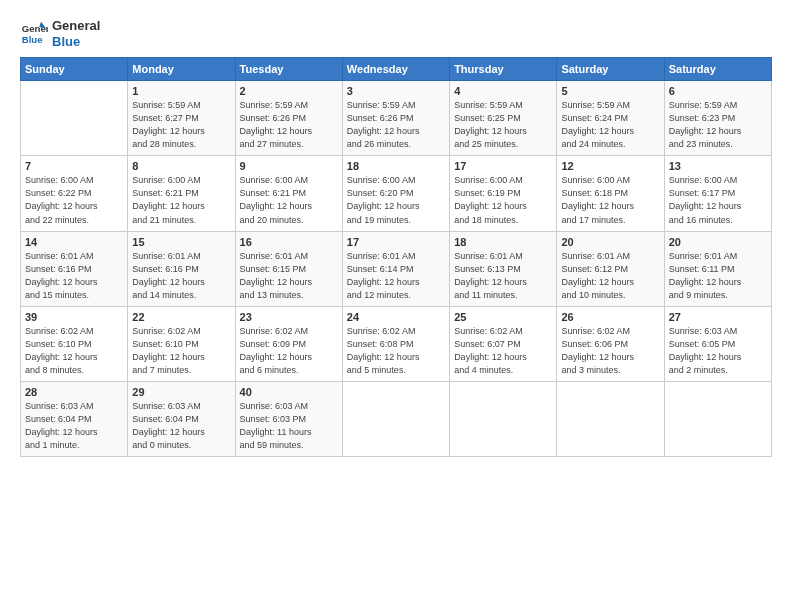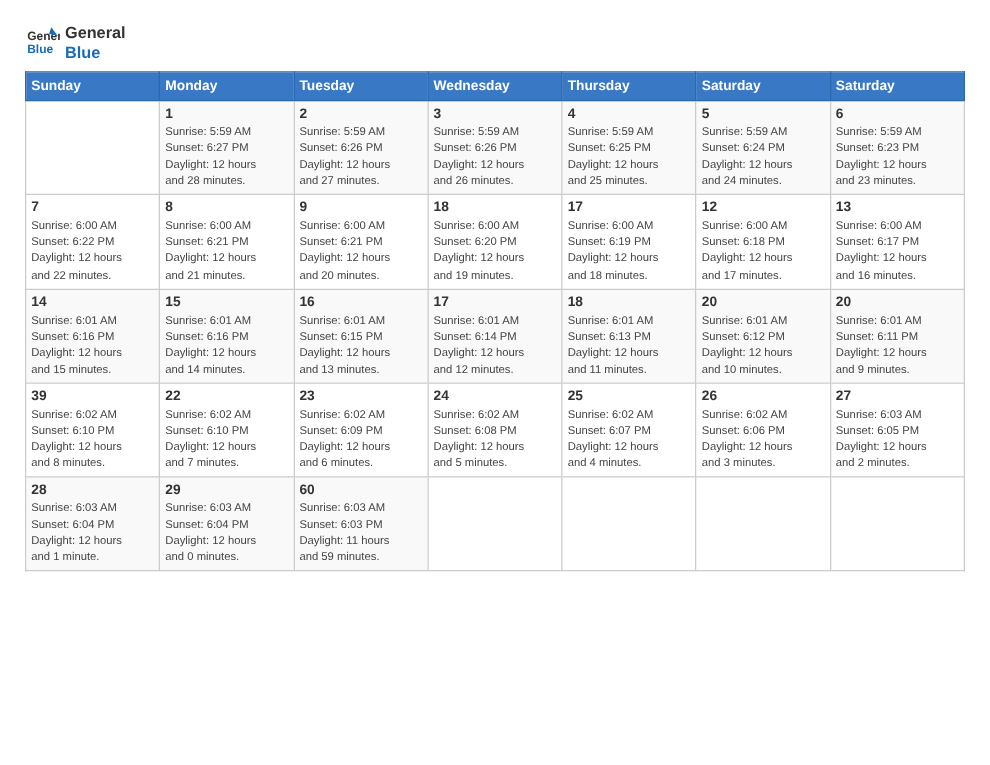--- a/index.html
+++ b/index.html
@@ -335,21 +335,21 @@
 and 1 minute.</div>
           </td>
           <td>
             <span class="day-num">29</span>
             <div class="day-detail" style="white-space: pre-line;">Sunrise: 6:03 AM
 Sunset: 6:04 PM
 Daylight: 12 hours
 and 0 minutes.</div>
           </td>
           <td>
-            <span class="day-num">60</span>
+            <span class="day-num">40</span>
             <div class="day-detail" style="white-space: pre-line;">Sunrise: 6:03 AM
 Sunset: 6:03 PM
 Daylight: 11 hours
 and 59 minutes.</div>
           </td>
           <td class="empty-cell"></td>
           <td class="empty-cell"></td>
           <td class="empty-cell"></td>
           <td class="empty-cell"></td>
         </tr>

